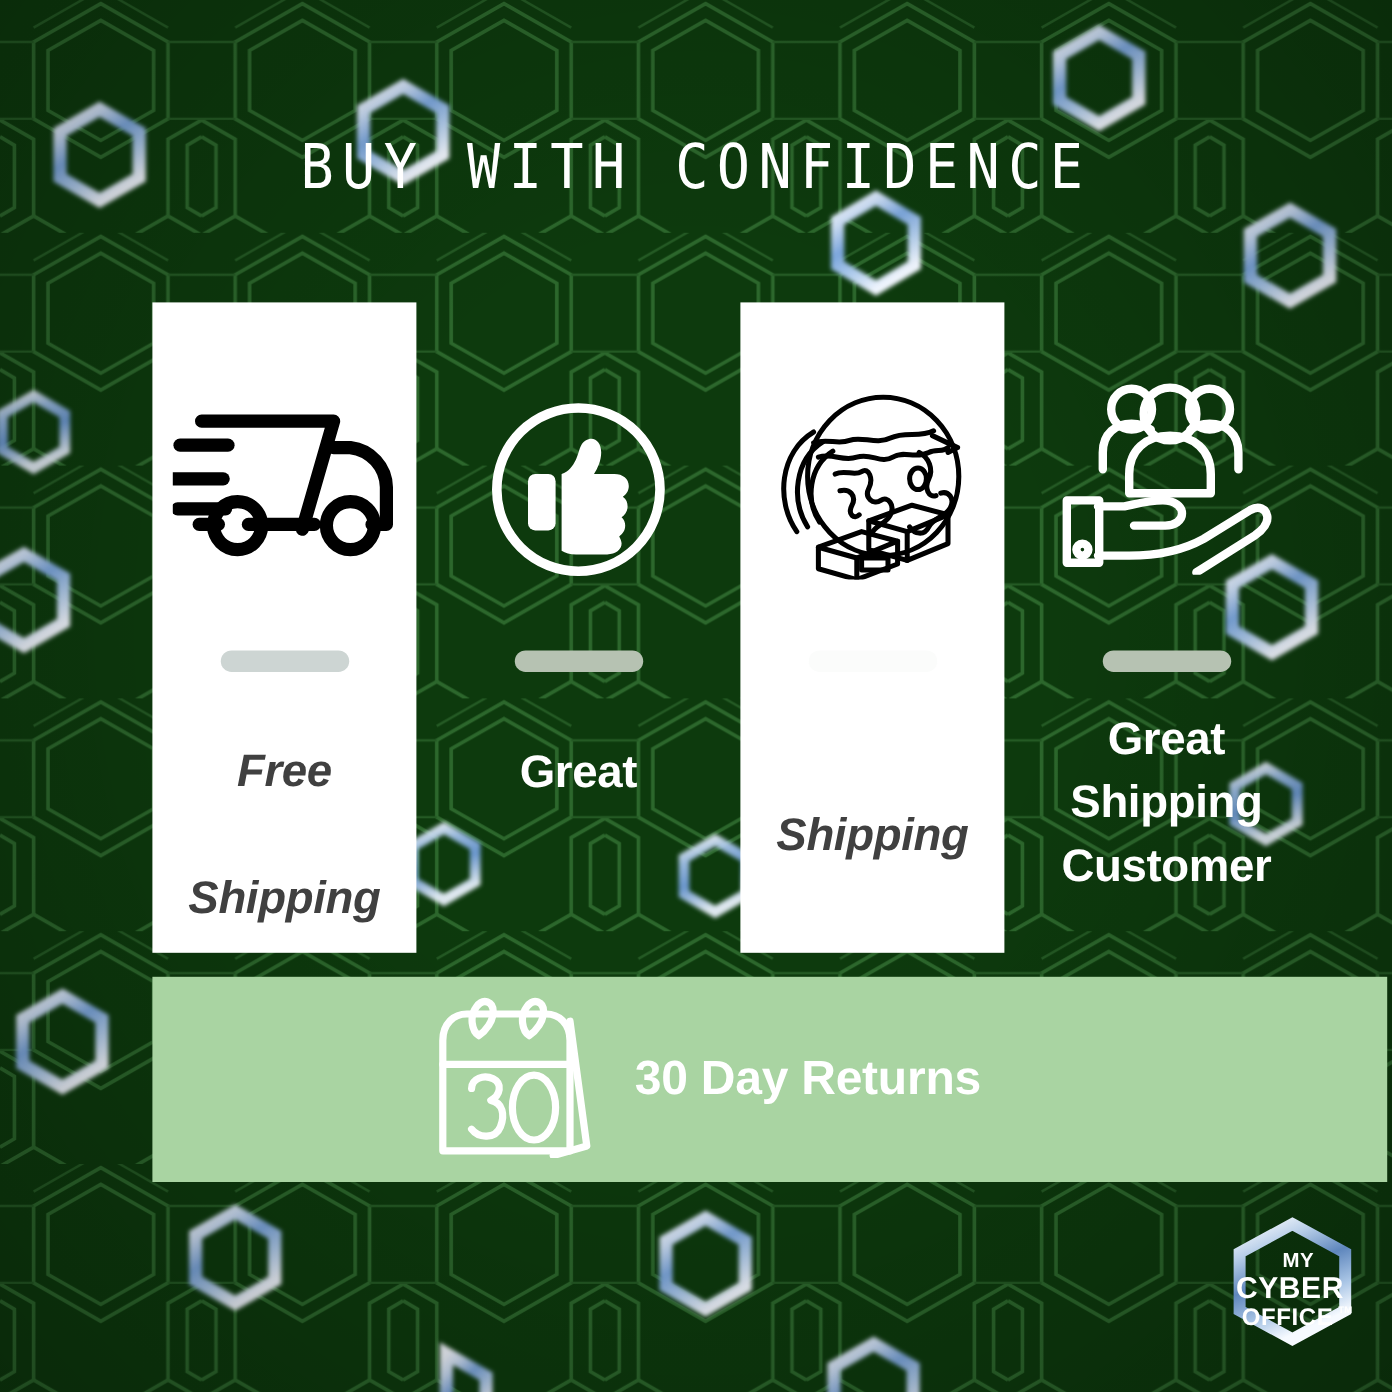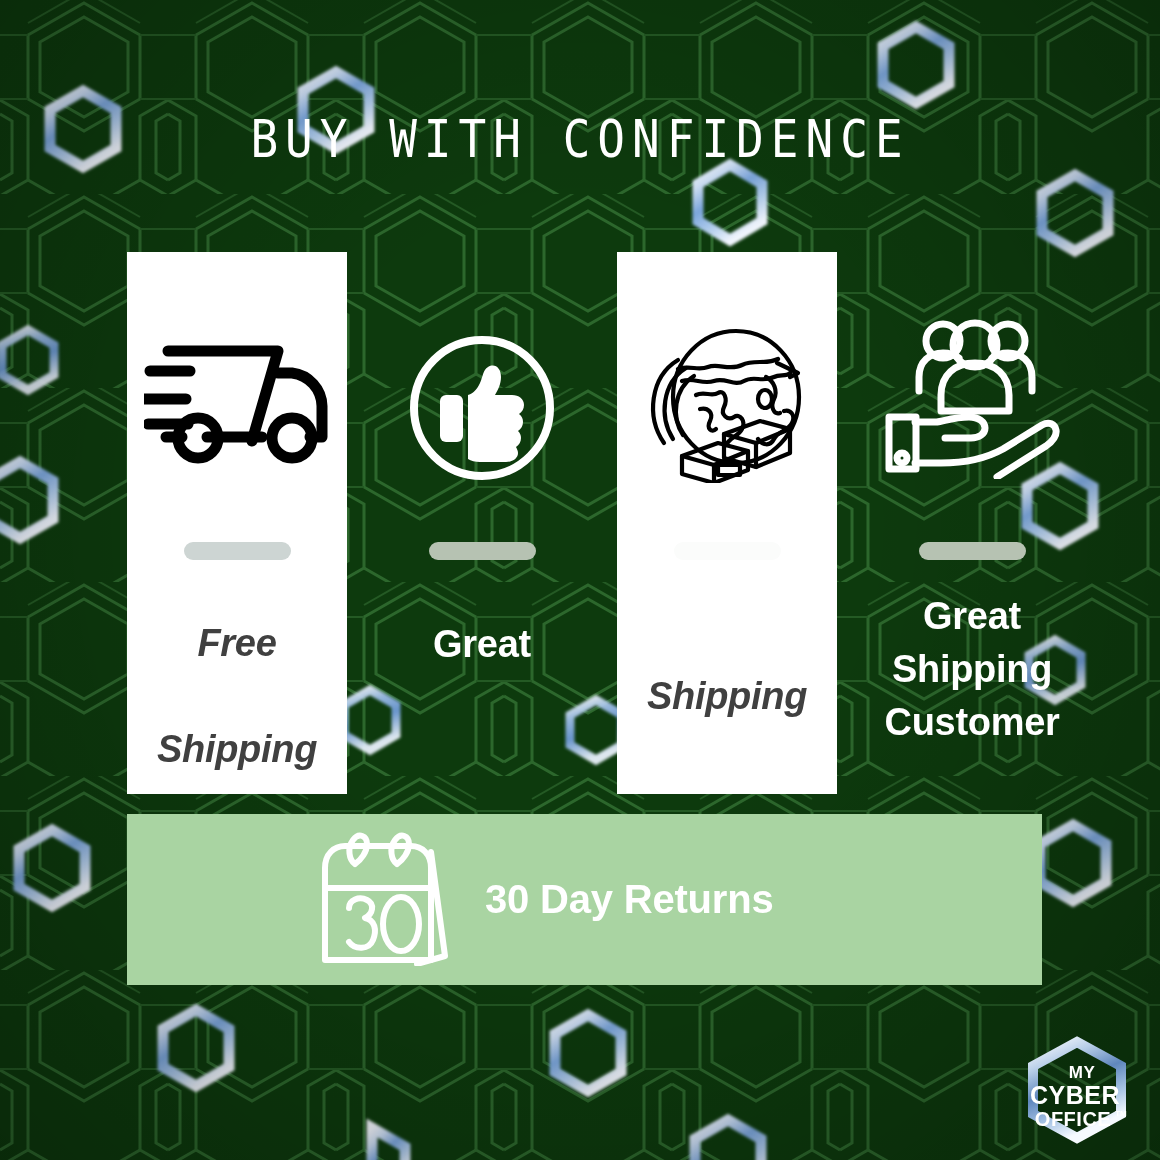--- a/index.html
+++ b/index.html
@@ -82,37 +82,38 @@
   .card.c2 .label{margin-top:58px;}
   .card.c4 .label{margin-top:30px;}
   
   .card.c2 .iconwrap{height:290px;padding-top:22px;}
   .card.c4 .iconwrap{height:262px;padding-top:30px;}
   .card.c4 .pill{margin-top:28px;}
   
   .banner{
     position:absolute;
     left:127px;top:814px;
-    width:915px;height:171px;
+    width:1029px;height:171px;
     background:#a9d4a2;
     display:flex;
     align-items:center;
+    padding-left:44px;
   }
   .banner .cal{margin-left:188px;}
   .banner .btext{
     margin-left:36px;
     color:#ffffff;
     font-size:40px;
     font-weight:bold;
     letter-spacing:-0.2px;
   }
   
   .logo{
     position:absolute;
-    right:24px;bottom:16px;
+    right:24px;bottom:38px;
     width:118px;height:108px;
   }
   .logo svg{display:block;}
 </style>
 </head>
 <body>
 
 <div class="stage">
 
   <div class="hexbg">

